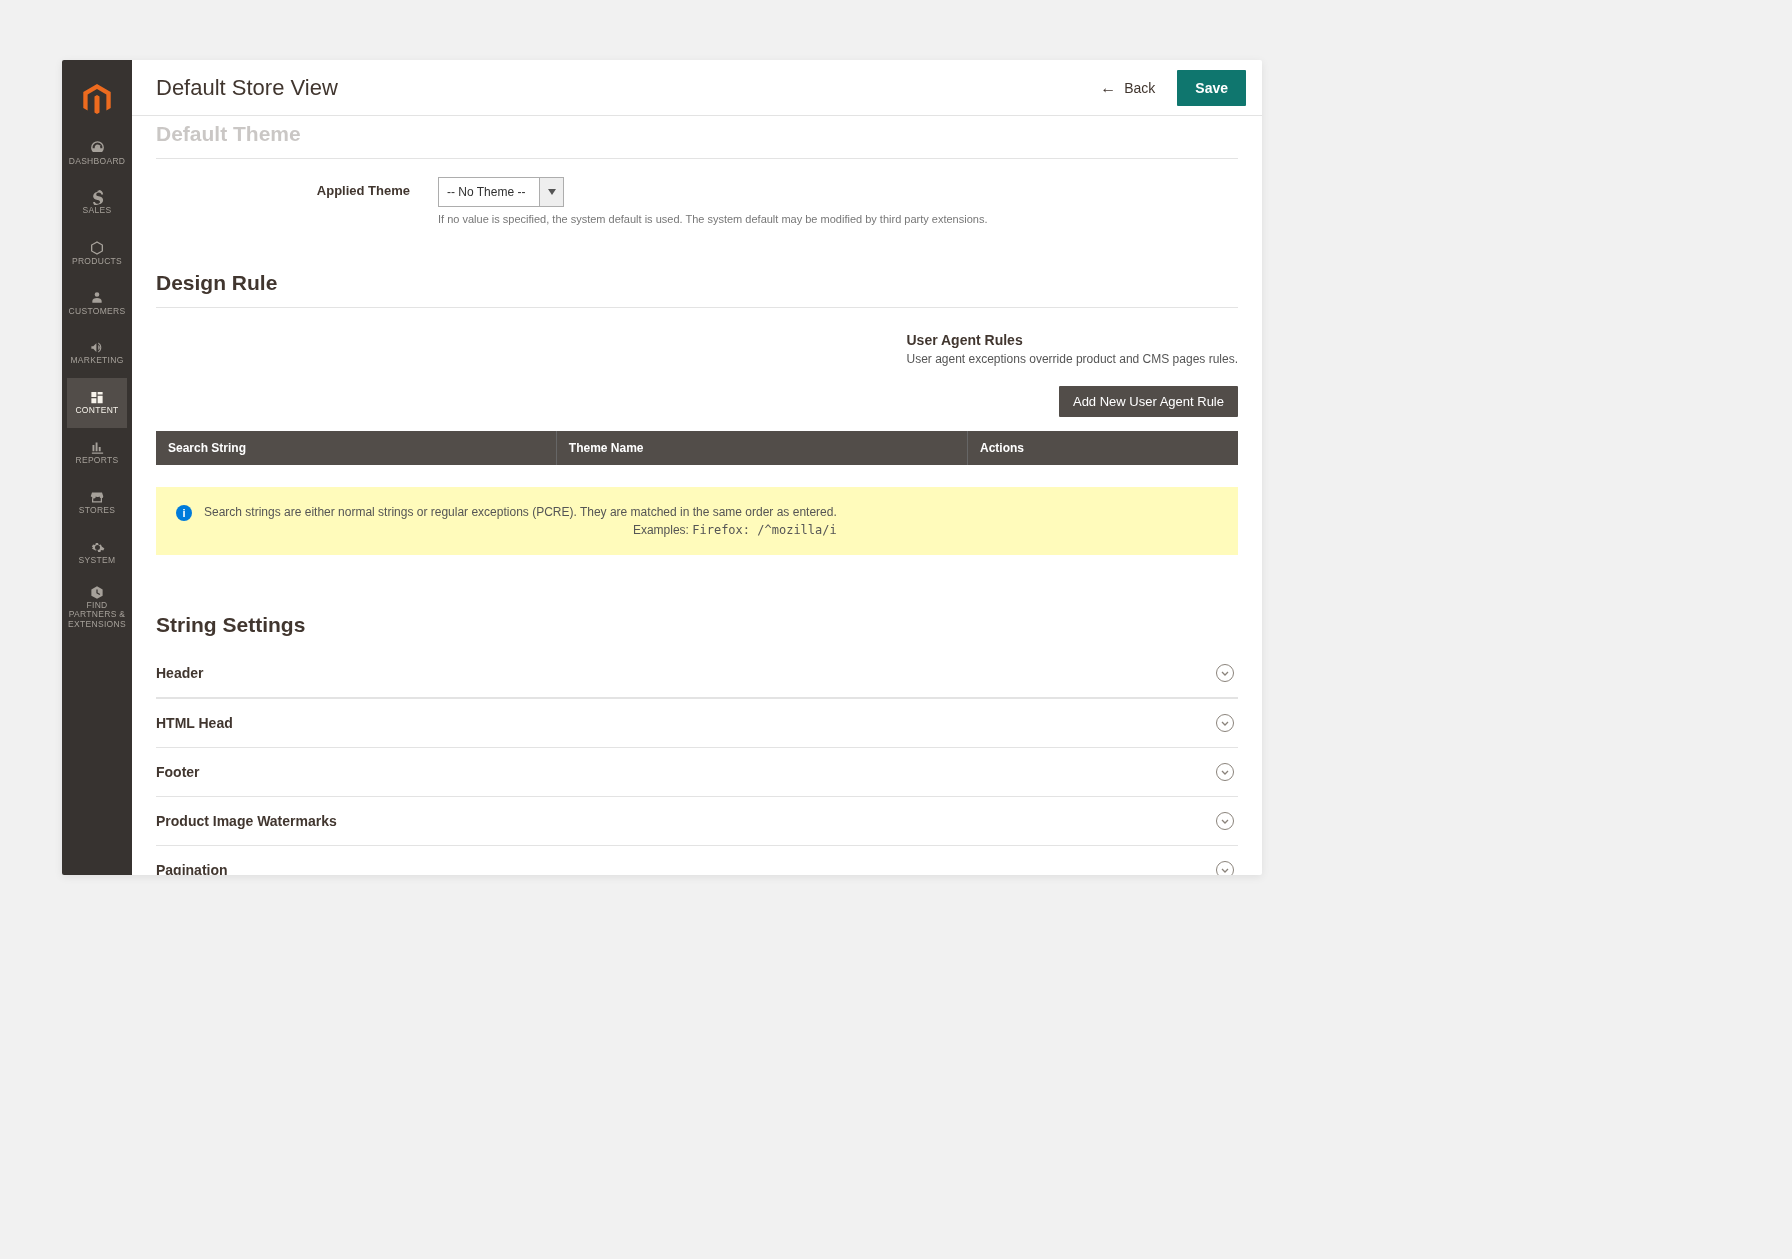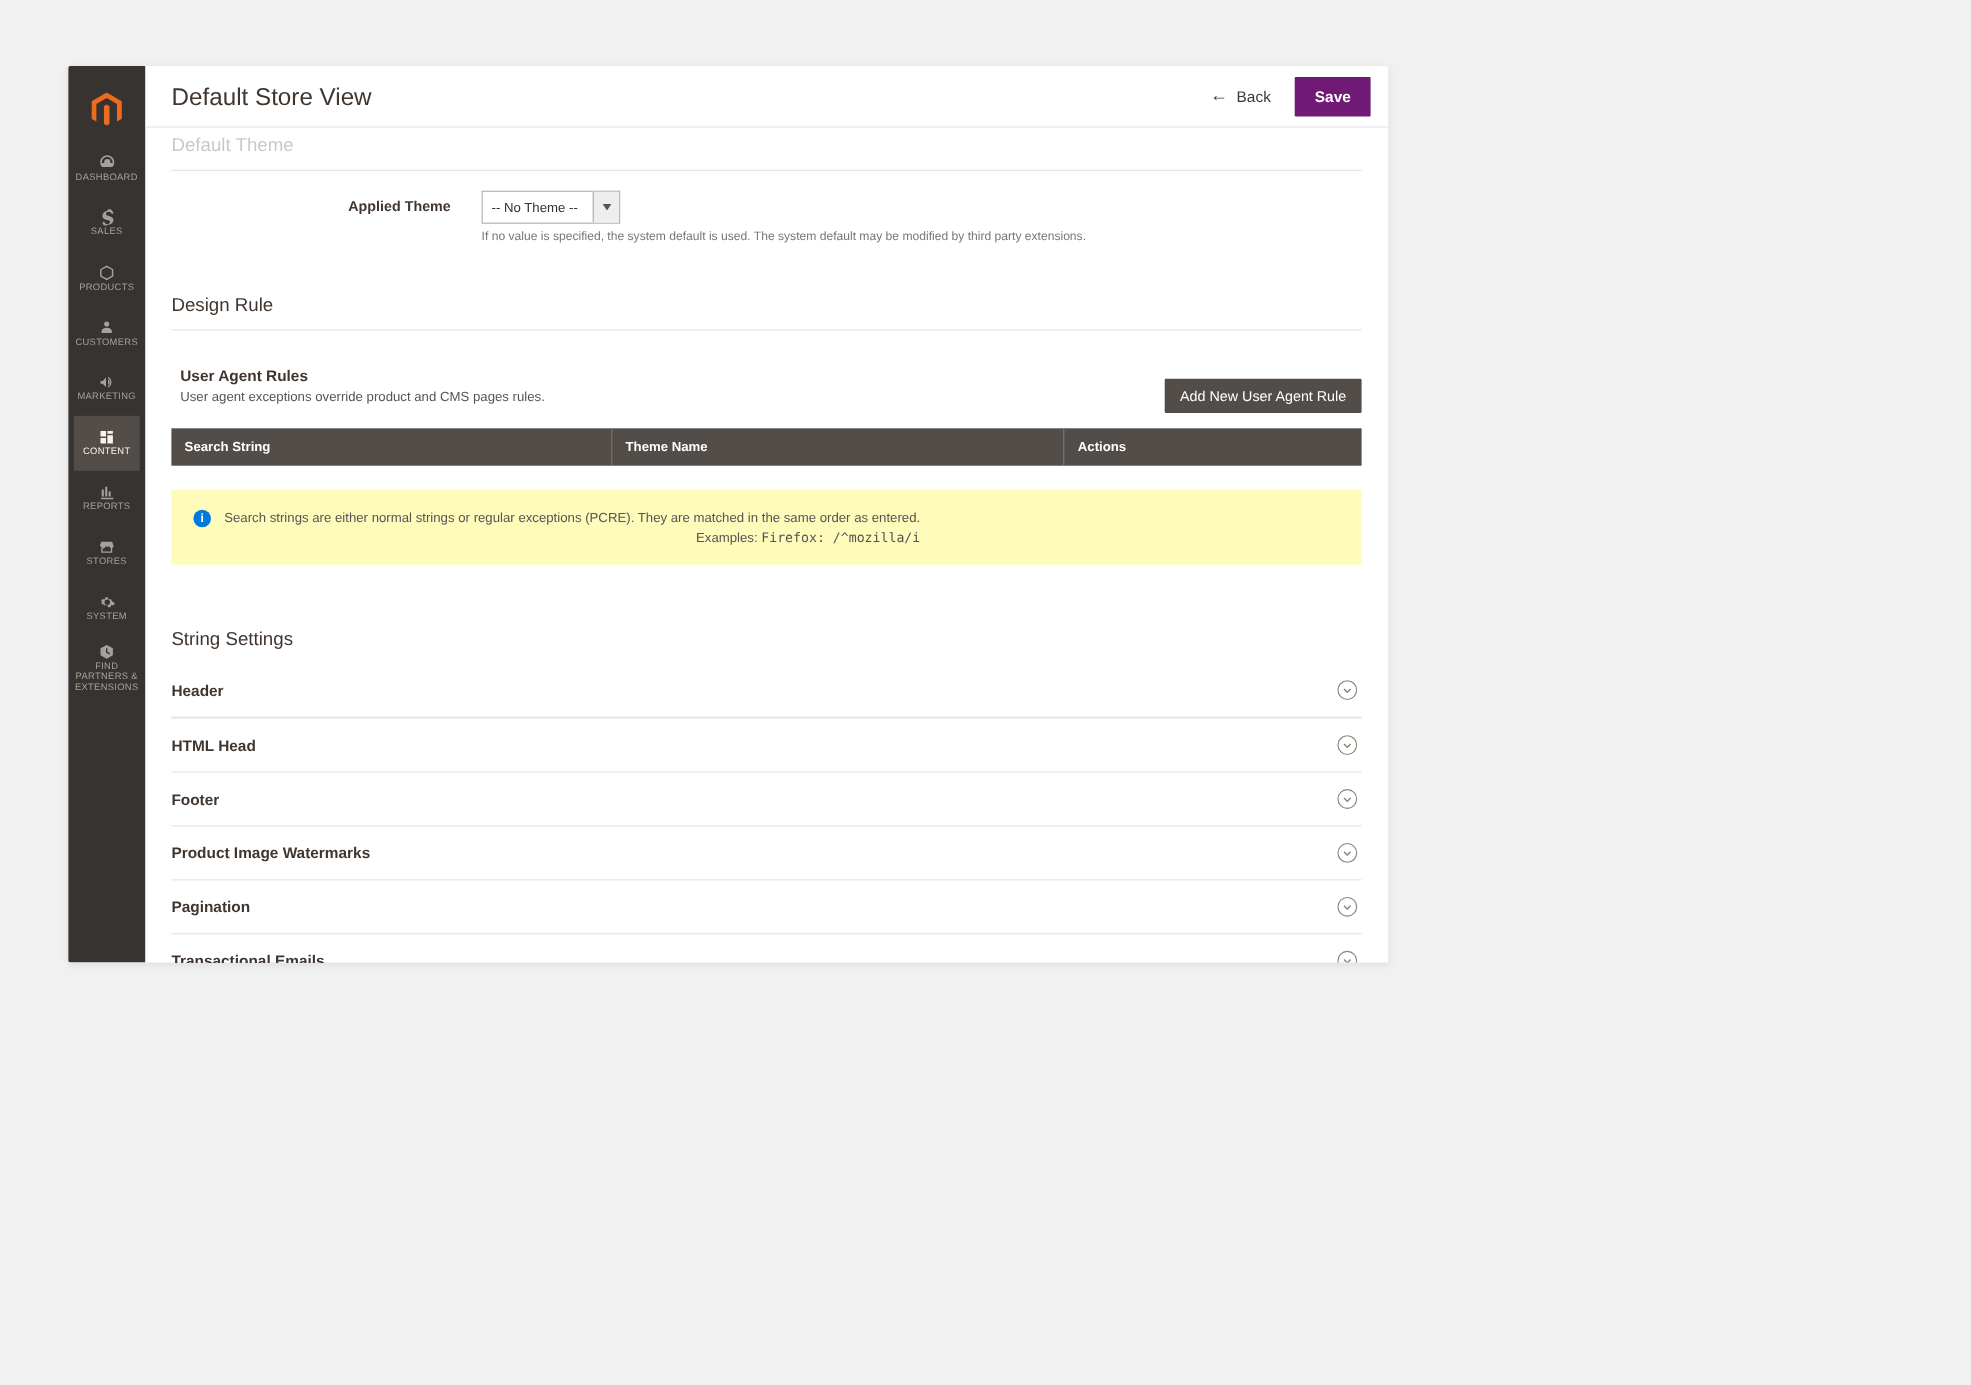--- a/index.html
+++ b/index.html
@@ -11,34 +11,34 @@
 .logo-cell svg { display:block; }
 .nav-item { width:60px; height:50px; display:flex; flex-direction:column; align-items:center; justify-content:center; gap:1px; cursor:pointer; color:#a6a19a; }
 .nav-item.active { background:#524d49; color:#f7f3eb; }
 .nav-item svg { fill:currentColor; }
 .nav-label { font-size:8.5px; letter-spacing:.3px; text-align:center; line-height:1.1; }
 .main { flex:1; display:flex; flex-direction:column; overflow:hidden; }
 .topbar { height:56px; border-bottom:1px solid #e3e3e3; display:flex; align-items:center; padding:0 16px 0 24px; }
 .page-title { font-size:22px; color:#41362f; font-weight:400; }
 .topbar-actions { margin-left:auto; display:flex; align-items:center; gap:12px; }
 .back-btn { display:flex; align-items:center; gap:8px; color:#41362f; font-size:14px; background:none; border:none; cursor:pointer; padding:6px 10px; }
-.save-btn { background:#701a75; color:#fff; border:none; font-size:14px; font-weight:600; padding:10px 18px; cursor:pointer; border-radius:1px; }
+.save-btn { background:#0f766e; color:#fff; border:none; font-size:14px; font-weight:600; padding:10px 18px; cursor:pointer; border-radius:1px; }
 .content { flex:1; overflow-y:auto; padding:0 24px 24px 24px; position:relative; }
-.sec-title { font-size:17px; color:#41362f; font-weight:400; padding:18px 0 12px 0; }
+.sec-title { font-size:21px; color:#41362f; font-weight:700; padding:18px 0 12px 0; }
 .sec-title.faded { opacity:.28; padding-top:6px; }
 .sec-hr { border:none; border-top:1px solid #e3e3e3; margin-bottom:18px; }
 .field-row { display:flex; align-items:flex-start; gap:28px; margin-bottom:8px; }
 .field-label { width:254px; text-align:right; font-size:13px; font-weight:600; color:#41362f; padding-top:6px; }
 .field-ctrl { flex:1; }
 .select-wrap { display:flex; width:126px; height:30px; border:1px solid #adadad; }
 .select-text { flex:1; font-size:12px; color:#303030; padding:0 8px; display:flex; align-items:center; }
 .select-arrow { width:24px; border-left:1px solid #adadad; background:#eee; display:flex; align-items:center; justify-content:center; }
 .field-note { font-size:11px; color:#777; margin-top:6px; }
 .ua-block { margin-top:24px; }
-.ua-head-row { display:flex; align-items:center; }
+.ua-head-row { display:flex; align-items:flex-end;flex-direction:column; }
 .ua-head-left { flex:1; padding-left:8px; }
 .ua-title { font-size:14px; font-weight:700; color:#41362f; }
 .ua-desc { font-size:12px; color:#555; margin-top:4px; }
 .ua-add-btn { background:#524d49; color:#fff; border:none; font-size:13px; padding:8px 14px; cursor:pointer; border-radius:1px; margin-top:20px; }
 .ua-table { margin-top:14px; width:100%; border-collapse:collapse; }
 .ua-table th { background:#524d49; color:#fff; font-size:12px; font-weight:600; text-align:left; padding:10px 12px; }
 .ua-table th + th { border-left:1px solid #666; }
 .note-box { background:#fffbbb; display:flex; gap:12px; padding:16px 20px; margin-top:22px; }
 .note-icon { width:16px; height:16px; border-radius:50%; background:#007bdb; color:#fff; font-size:11px; font-weight:700; display:flex; align-items:center; justify-content:center; flex-shrink:0; margin-top:2px; }
 .note-text { font-size:12px; color:#555; line-height:1.5;text-align:right; }

